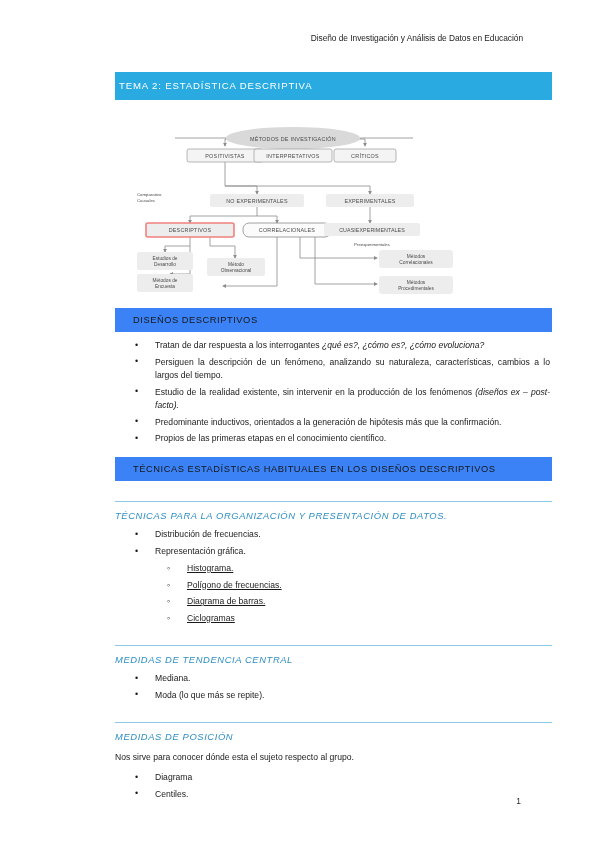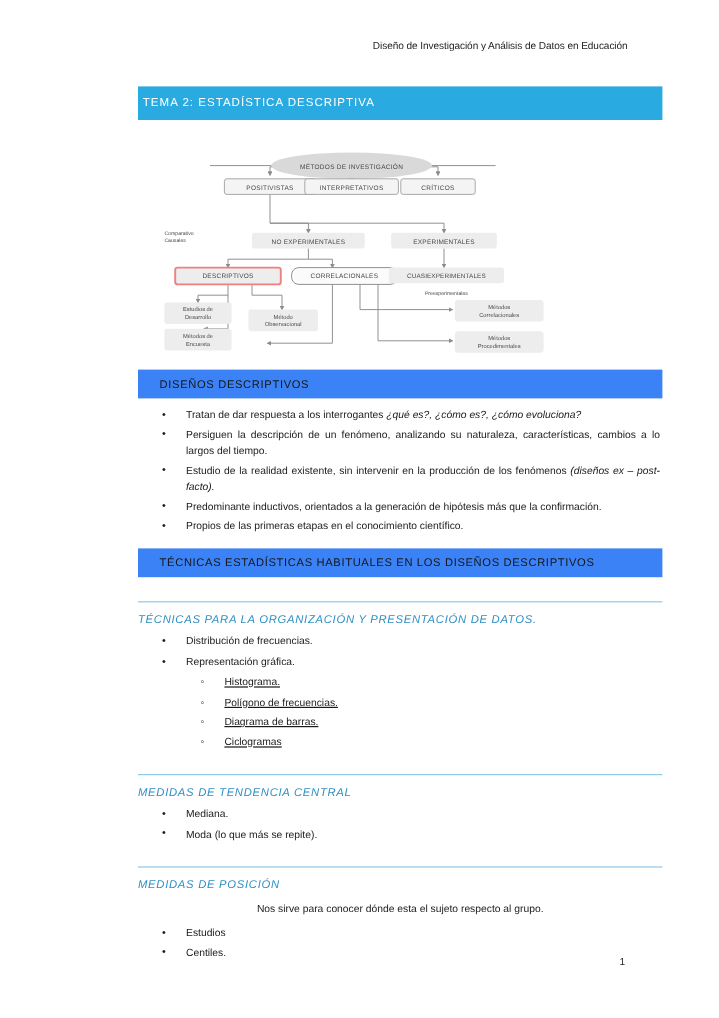--- a/index.html
+++ b/index.html
@@ -86,21 +86,20 @@
     line-height: 11px;
     font-style: italic;
   }
 
   
   p.body-text {
     font-size: 8.6px;
     line-height: 13px;
     margin: 9px 0 0 0;
     color: #1a1a1a;
-    text-align: center;
   }
   ul.lvl1 {
     list-style: none;
     margin: 7px 0 0 0;
     padding: 0;
   }
   ul.lvl1 > li {
     position: relative;
     padding-left: 40px;
     font-size: 8.6px;
@@ -328,21 +327,21 @@
       </li>
       <li>
         <span>Moda (lo que más se repite).</span>
       </li>
     </ul>
 
     <div class="sub-head">MEDIDAS DE POSICIÓN</div>
     <p class="body-text">Nos sirve para conocer dónde esta el sujeto respecto al grupo.</p>
     <ul class="lvl1">
       <li>
-        <span>Estudios</span>
+        <span>Diagrama</span>
       </li>
       <li>
         <span>Centiles.</span>
       </li>
     </ul>
 
   </div>
 
   <div class="page-number">1</div>
 

